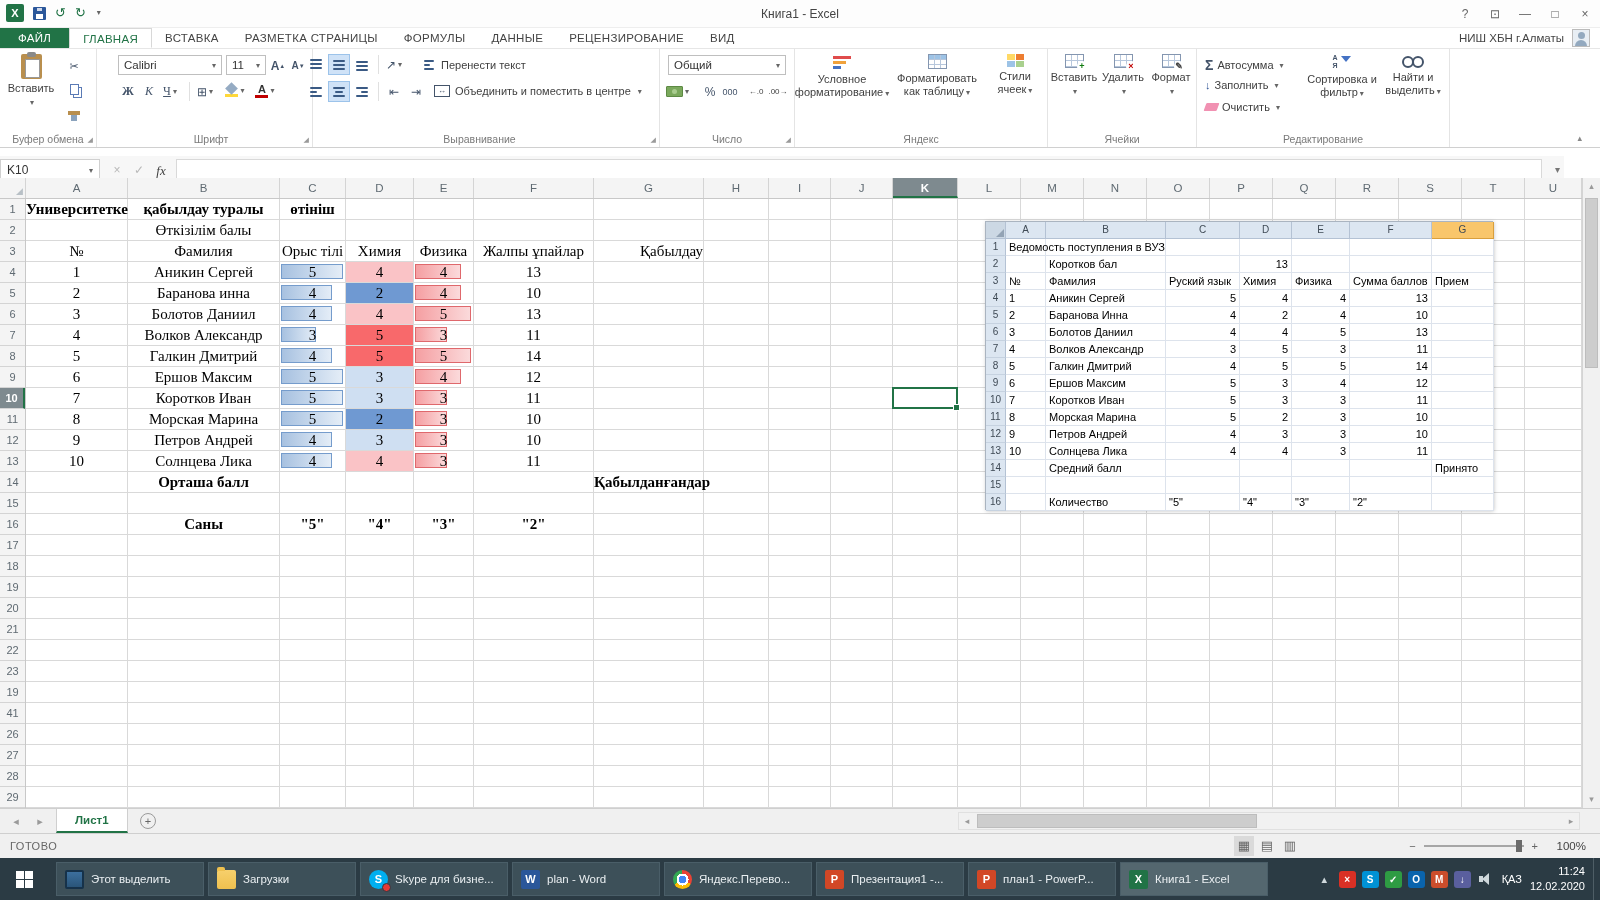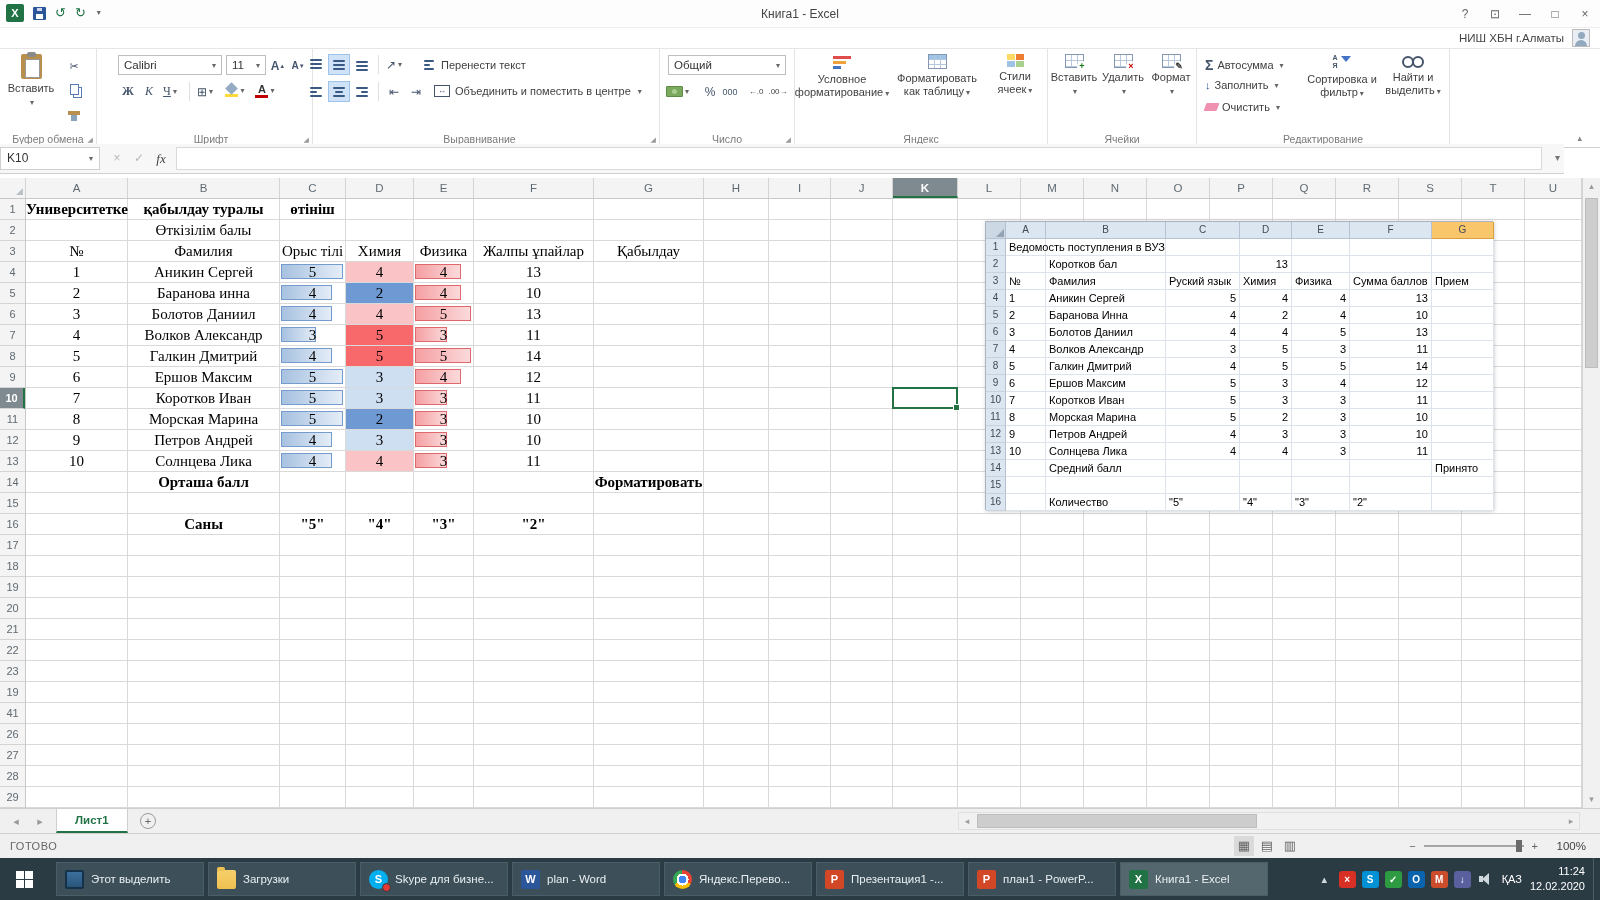--- a/index.html
+++ b/index.html
@@ -85,21 +85,21 @@
 .ic-sort .fun{position:absolute;right:2px;top:2px;width:0;height:0;border:5px solid rgba(0,0,0,0);border-top:6px solid #4472c4}
 .binoc{position:relative;width:24px;height:14px;display:inline-block}
 .binoc:before,.binoc:after{content:"";position:absolute;bottom:0;width:8px;height:8px;border:2px solid #44546a;border-radius:50%}
 .binoc:before{left:1px}.binoc:after{right:1px}
 .ic-fillc,.ic-fontc{display:inline-flex;flex-direction:column;align-items:center;gap:1px}
 .buck{width:9px;height:9px;background:#95abc3;transform:rotate(45deg)}
 .cbar{width:13px;height:3px;display:block}
 .fA{font-size:11px;font-weight:bold;color:#333;line-height:10px}
 #ribbon-collapse{position:absolute;right:18px;bottom:4px;font-size:9px;color:#888}
 
-#frow{position:absolute;left:0;top:144px;width:1564px;height:30px;background:#f7f7f7;border-bottom:1px solid #d0d0d0}
+#frow{position:absolute;left:0;top:156px;width:1564px;height:30px;background:#f7f7f7;border-bottom:1px solid #d0d0d0}
 #namebox{position:absolute;left:0;top:3px;width:100px;height:23px;background:#fff;border:1px solid #d0d0d0;line-height:21px;padding:0 6px;display:flex;justify-content:space-between;align-items:center;color:#333}
 #fbtns{position:absolute;left:106px;top:3px;display:flex;align-items:center}
 #fbtns span{width:22px;height:23px;text-align:center;line-height:23px}
 #fx-x,#fx-ok{color:#b9b9b9;font-size:12px}
 #fx{font-family:"Liberation Serif",serif;font-style:italic;color:#3f3f3f;font-size:13px}
 #finput{position:absolute;left:176px;top:3px;right:22px;height:23px;background:#fff;border:1px solid #d9d9d9}
 #fexpand{position:absolute;right:4px;top:8px;color:#777;font-size:10px}
 
 #colheads{position:absolute;left:0;top:178px;width:1582px;height:21px;background:#f4f4f4;border-bottom:1px solid #c8c8c8}
 #corner{position:absolute;left:0;top:0;width:26px;height:20px;border-right:1px solid #d4d4d4}
@@ -201,20 +201,30 @@
   <div id="winbtns">
     <span>?</span>
     <span>⊡</span>
     <span>—</span>
     <span>□</span>
     <span>×</span>
   </div>
 </div>
 
 <div id="tabsrow">
+  <div id="tablist">
+      <span class="t file">ФАЙЛ</span>
+      <span class="t active">ГЛАВНАЯ</span>
+      <span class="t">ВСТАВКА</span>
+      <span class="t">РАЗМЕТКА СТРАНИЦЫ</span>
+      <span class="t">ФОРМУЛЫ</span>
+      <span class="t">ДАННЫЕ</span>
+      <span class="t">РЕЦЕНЗИРОВАНИЕ</span>
+      <span class="t">ВИД</span>
+    </div>
   <span id="user">НИШ ХБН г.Алматы</span>
   <span id="avatar"></span>
 </div>
 
 <div id="ribbon">
 
   <div class="rgroup" style="left:0;width:97px">
     <div class="bigbtn" style="left:8px;top:5px;width:46px">
       <span class="ic-clip"></span>
       <span class="lbl"><span>Вставить</span><br><span class="dd">▾</span></span>
@@ -542,23 +552,23 @@
     <div class="cell bold" style="left: 0px; top: 0px; width: 101px;"><span>Университетке</span></div>
     <div class="cell bold" style="left: 102px; top: 0px; width: 151px;"><span>қабылдау туралы</span></div>
     <div class="cell bold" style="left: 254px; top: 0px; width: 65px;"><span>өтініш</span></div>
     <div class="cell" style="left: 102px; top: 21px; width: 151px;"><span>Өткізілім балы</span></div>
     <div class="cell" style="left: 0px; top: 42px; width: 101px;"><span>№</span></div>
     <div class="cell" style="left: 102px; top: 42px; width: 151px;"><span>Фамилия</span></div>
     <div class="cell" style="left: 254px; top: 42px; width: 65px;"><span>Орыс тілі</span></div>
     <div class="cell" style="left: 320px; top: 42px; width: 67px;"><span>Химия</span></div>
     <div class="cell" style="left: 388px; top: 42px; width: 59px;"><span>Физика</span></div>
     <div class="cell" style="left: 448px; top: 42px; width: 119px;"><span>Жалпы ұпайлар</span></div>
-    <div class="cell" style="left: 568px; top: 42px; width: 109px;"><span>Қабылдау</span></div>
+    <div class="cell" style="left: 568px; top: 42px; width: 109px; text-align: right;"><span>Қабылдау</span></div>
     <div class="cell bold" style="left: 102px; top: 273px; width: 151px;"><span>Орташа балл</span></div>
-    <div class="cell bold" style="left: 568px; top: 273px; width: 109px;"><span>Форматировать</span></div>
+    <div class="cell bold" style="left: 568px; top: 273px; width: 109px;"><span>Қабылданғандар</span></div>
     <div class="cell bold" style="left: 102px; top: 315px; width: 151px;"><span>Саны</span></div>
     <div class="cell bold" style="left: 254px; top: 315px; width: 65px;"><span>"5"</span></div>
     <div class="cell bold" style="left: 320px; top: 315px; width: 67px;"><span>"4"</span></div>
     <div class="cell bold" style="left: 388px; top: 315px; width: 59px;"><span>"3"</span></div>
     <div class="cell bold" style="left: 448px; top: 315px; width: 119px;"><span>"2"</span></div>
     <div class="cell" style="left: 0px; top: 63px; width: 101px;"><span>1</span></div>
     <div class="cell" style="left: 102px; top: 63px; width: 151px;"><span>Аникин Сергей</span></div>
     <div class="cell" style="left: 254px; top: 63px; width: 65px;"><i class="dbar blue v5"></i><span>5</span></div>
     <div class="cell cs4" style="left: 320px; top: 63px; width: 67px;"><span>4</span></div>
     <div class="cell" style="left: 388px; top: 63px; width: 59px;"><i class="dbar red v4"></i><span>4</span></div>

